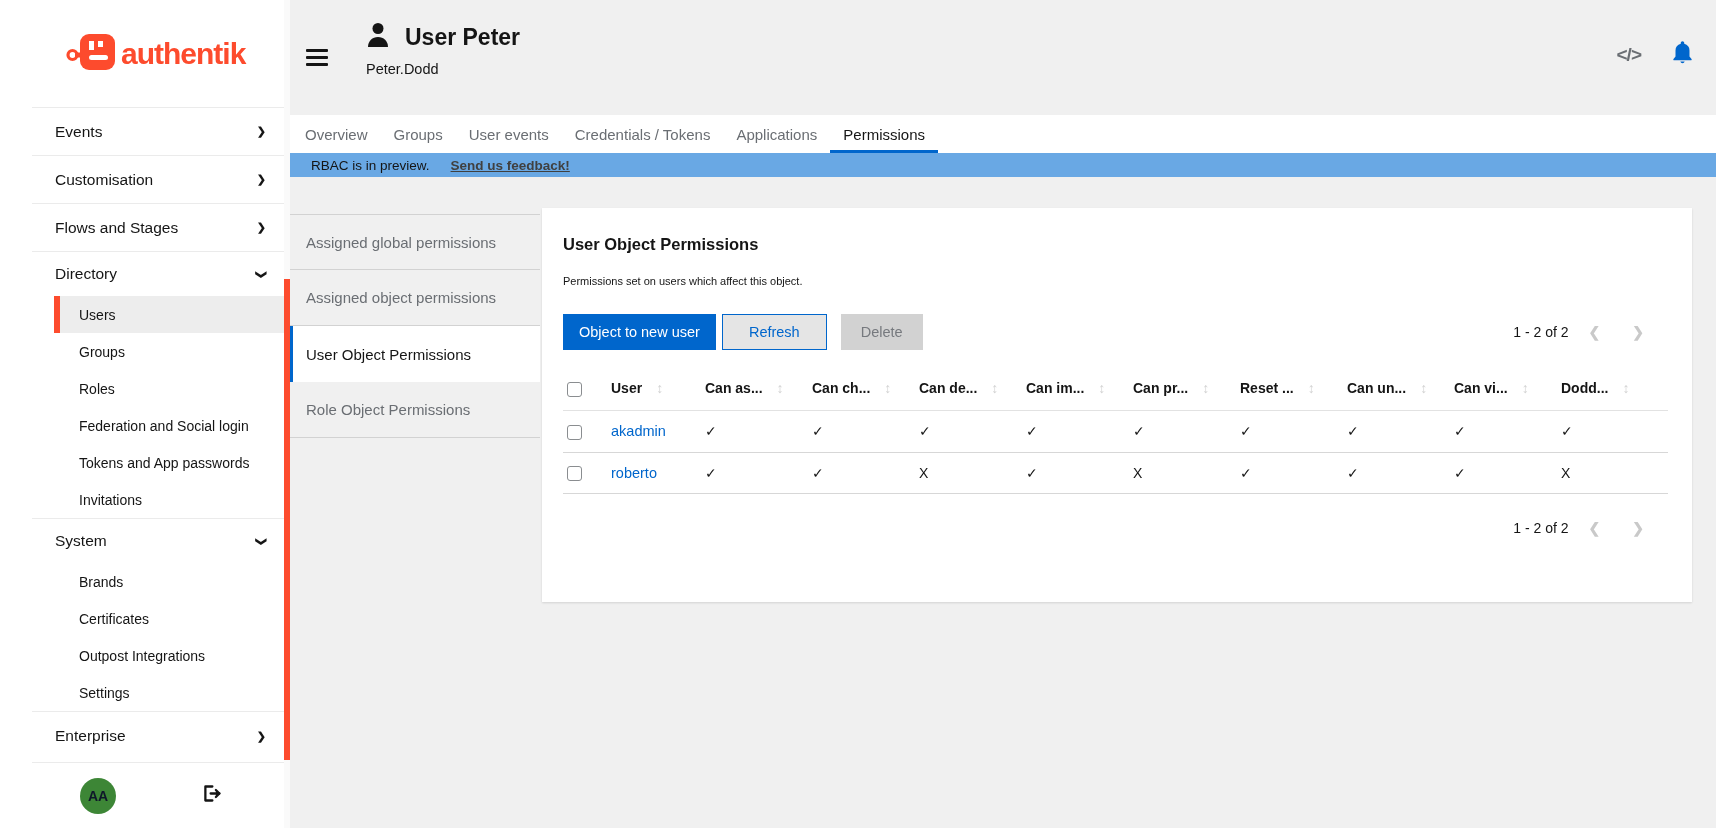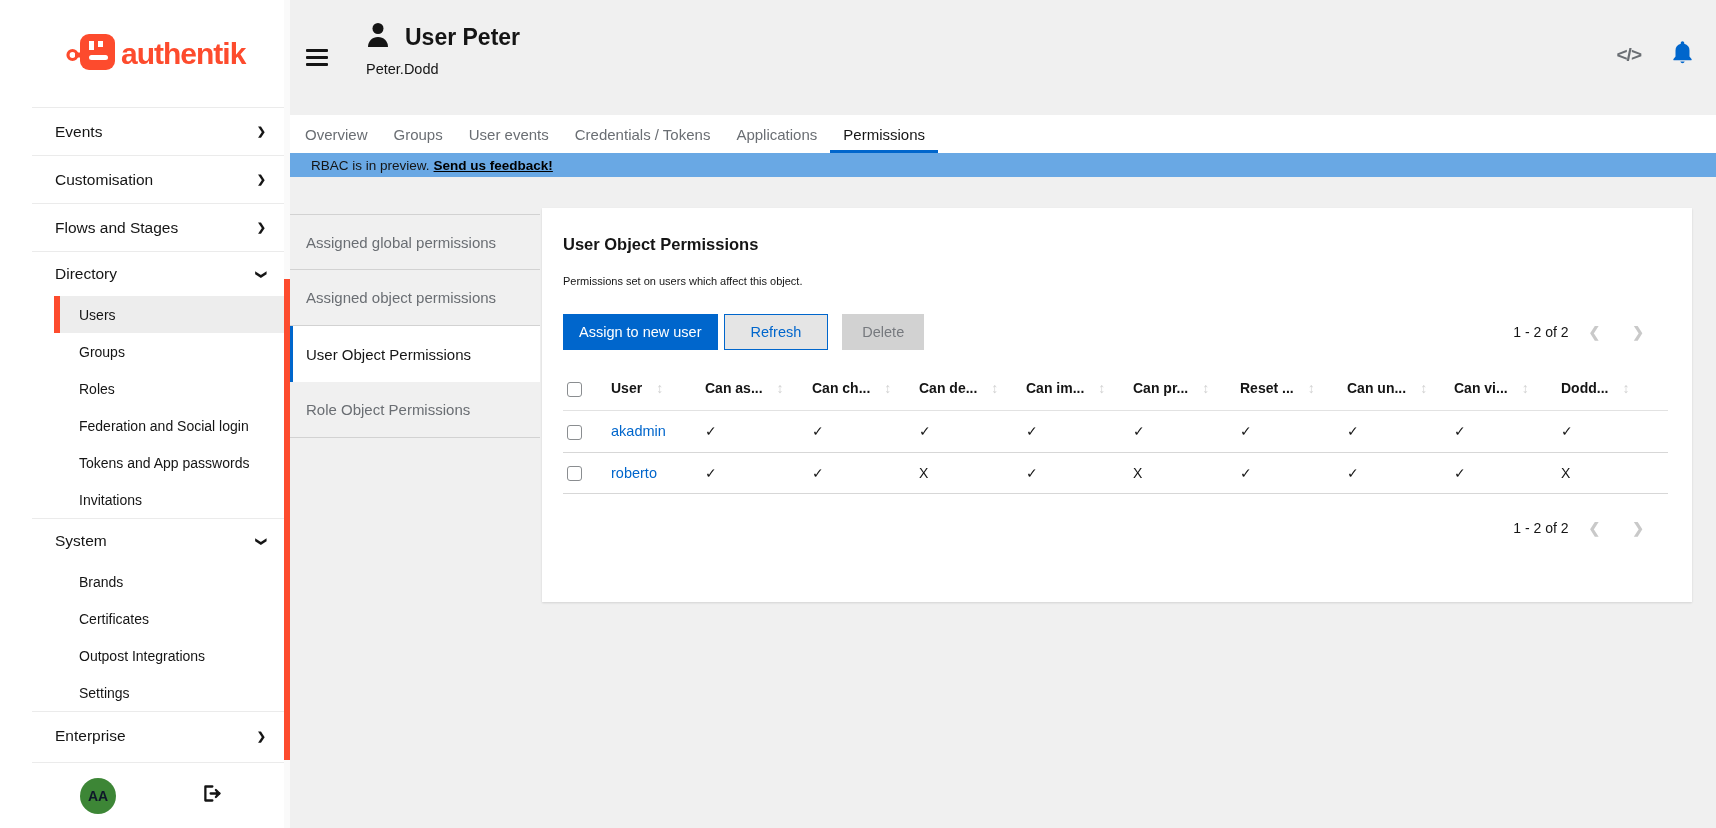--- a/index.html
+++ b/index.html
@@ -42,21 +42,21 @@
   .code-icon { color:#6a6e73; font-weight:700; font-size:19px; letter-spacing:-1px; cursor:pointer; }
   .bell { cursor:pointer; }
 
   
   .tabsrow { height:38px; background:#ffffff; display:flex; padding-left:2px; }
   .tab { padding:0 13px; display:flex; align-items:center; font-size:15px; color:#6a6e73; cursor:pointer; }
   .tab.active { color:#151515; box-shadow:inset 0 -3px 0 0 #0066cc; }
 
   
   .banner { height:24px; background:#69a8e4; display:flex; align-items:center; padding-left:21px; font-size:13.5px; color:#151515; }
-  .banner a { color:#000000; font-weight:700; text-decoration:underline; margin-left:4px; cursor:pointer; }
+  .banner a { color:#404040; font-weight:700; text-decoration:underline; margin-left:21px; cursor:pointer; }
 
   
   .content { flex:1; background:#f0f0f0; display:flex; align-items:flex-start; }
   .subnav { width:250px; margin-top:37px; }
   .subnav-tab { height:56px; display:flex; align-items:center; padding-left:16px; font-size:15px; color:#6a6e73; border-bottom:1px solid #d2d2d2; cursor:pointer; }
   .subnav-tab:first-child { border-top:1px solid #d2d2d2; }
   .subnav-tab.active { background:#ffffff; color:#151515; border-left:3px solid #0066cc; padding-left:13px; border-bottom:none; }
 
   .card { flex:1; margin:31px 24px 0 2px; height:394px; background:#ffffff; box-shadow:0 1px 2px rgba(3,3,3,0.12); padding:27px 24px 0 21px; }
   .card-title { font-size:16.5px; font-weight:700; }
@@ -251,21 +251,21 @@
       <div class="subnav-tab">
           <span>Role Object Permissions</span>
         </div>
     </div>
 
     <div class="card">
       <div class="card-title">User Object Permissions</div>
       <div class="card-desc">Permissions set on users which affect this object.</div>
 
       <div class="toolbar">
-        <button class="btn btn-primary">Assign to new user</button>
+        <button class="btn btn-primary">Object to new user</button>
         <button class="btn btn-secondary">Refresh</button>
         <button class="btn btn-disabled">Delete</button>
         <div class="pagination">
           <span>1 - 2 of 2</span>
           <span class="pag-chev prev">❮</span>
           <span class="pag-chev next">❯</span>
         </div>
       </div>
 
       <table class="perm">

